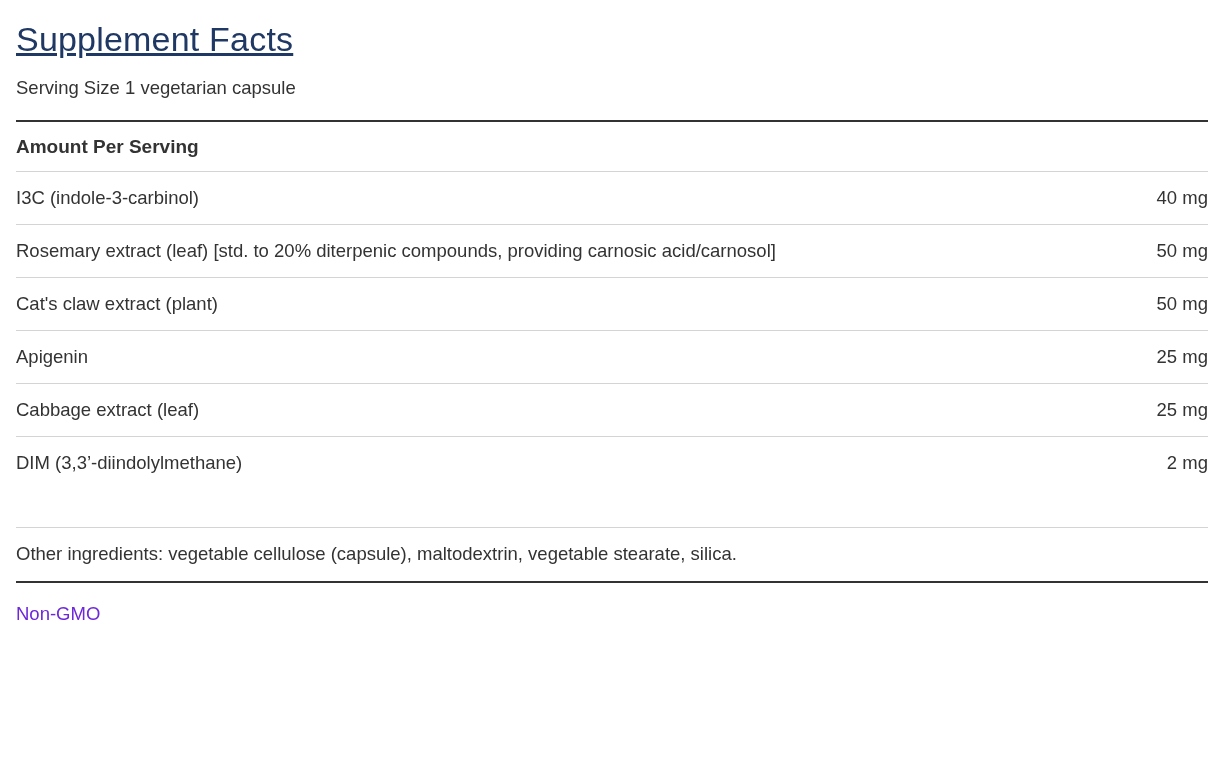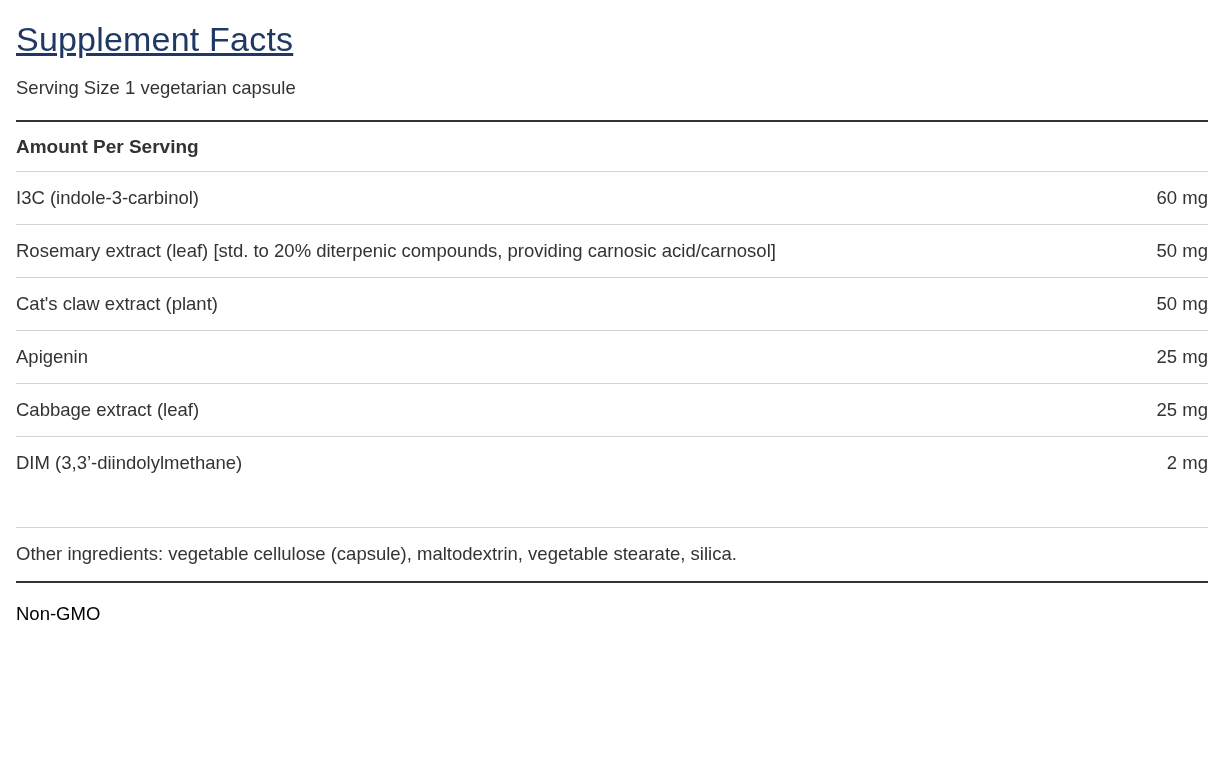--- a/index.html
+++ b/index.html
@@ -72,42 +72,42 @@
     font-size: 18.5px;
     line-height: 26px;
     color: #333333;
     border-top: 1px solid #d4d4d4;
     padding: 13px 0 14px 0;
     margin-top: 38px;
   }
   .footnote {
     font-size: 18.5px;
     line-height: 26px;
-    color: #000000;
+    color: #6d28d9;
     padding-top: 18px;
   }
 </style>
 </head>
 <body>
 
 <div class="panel">
 
   <h1 class="title">Supplement Facts</h1>
 
   <div class="serving-size">Serving Size 1 vegetarian capsule</div>
 
   <div class="rule-thick"></div>
 
   <div class="amount-row">Amount Per Serving</div>
 
   <table class="facts">
     <tbody>
       <tr>
         <td class="name">I3C (indole-3-carbinol)</td>
-        <td class="amount">60 mg</td>
+        <td class="amount">40 mg</td>
       </tr>
       <tr>
         <td class="name">Rosemary extract (leaf) [std. to 20% diterpenic compounds, providing carnosic acid/carnosol]</td>
         <td class="amount">50 mg</td>
       </tr>
       <tr>
         <td class="name">Cat's claw extract (plant)</td>
         <td class="amount">50 mg</td>
       </tr>
       <tr>

